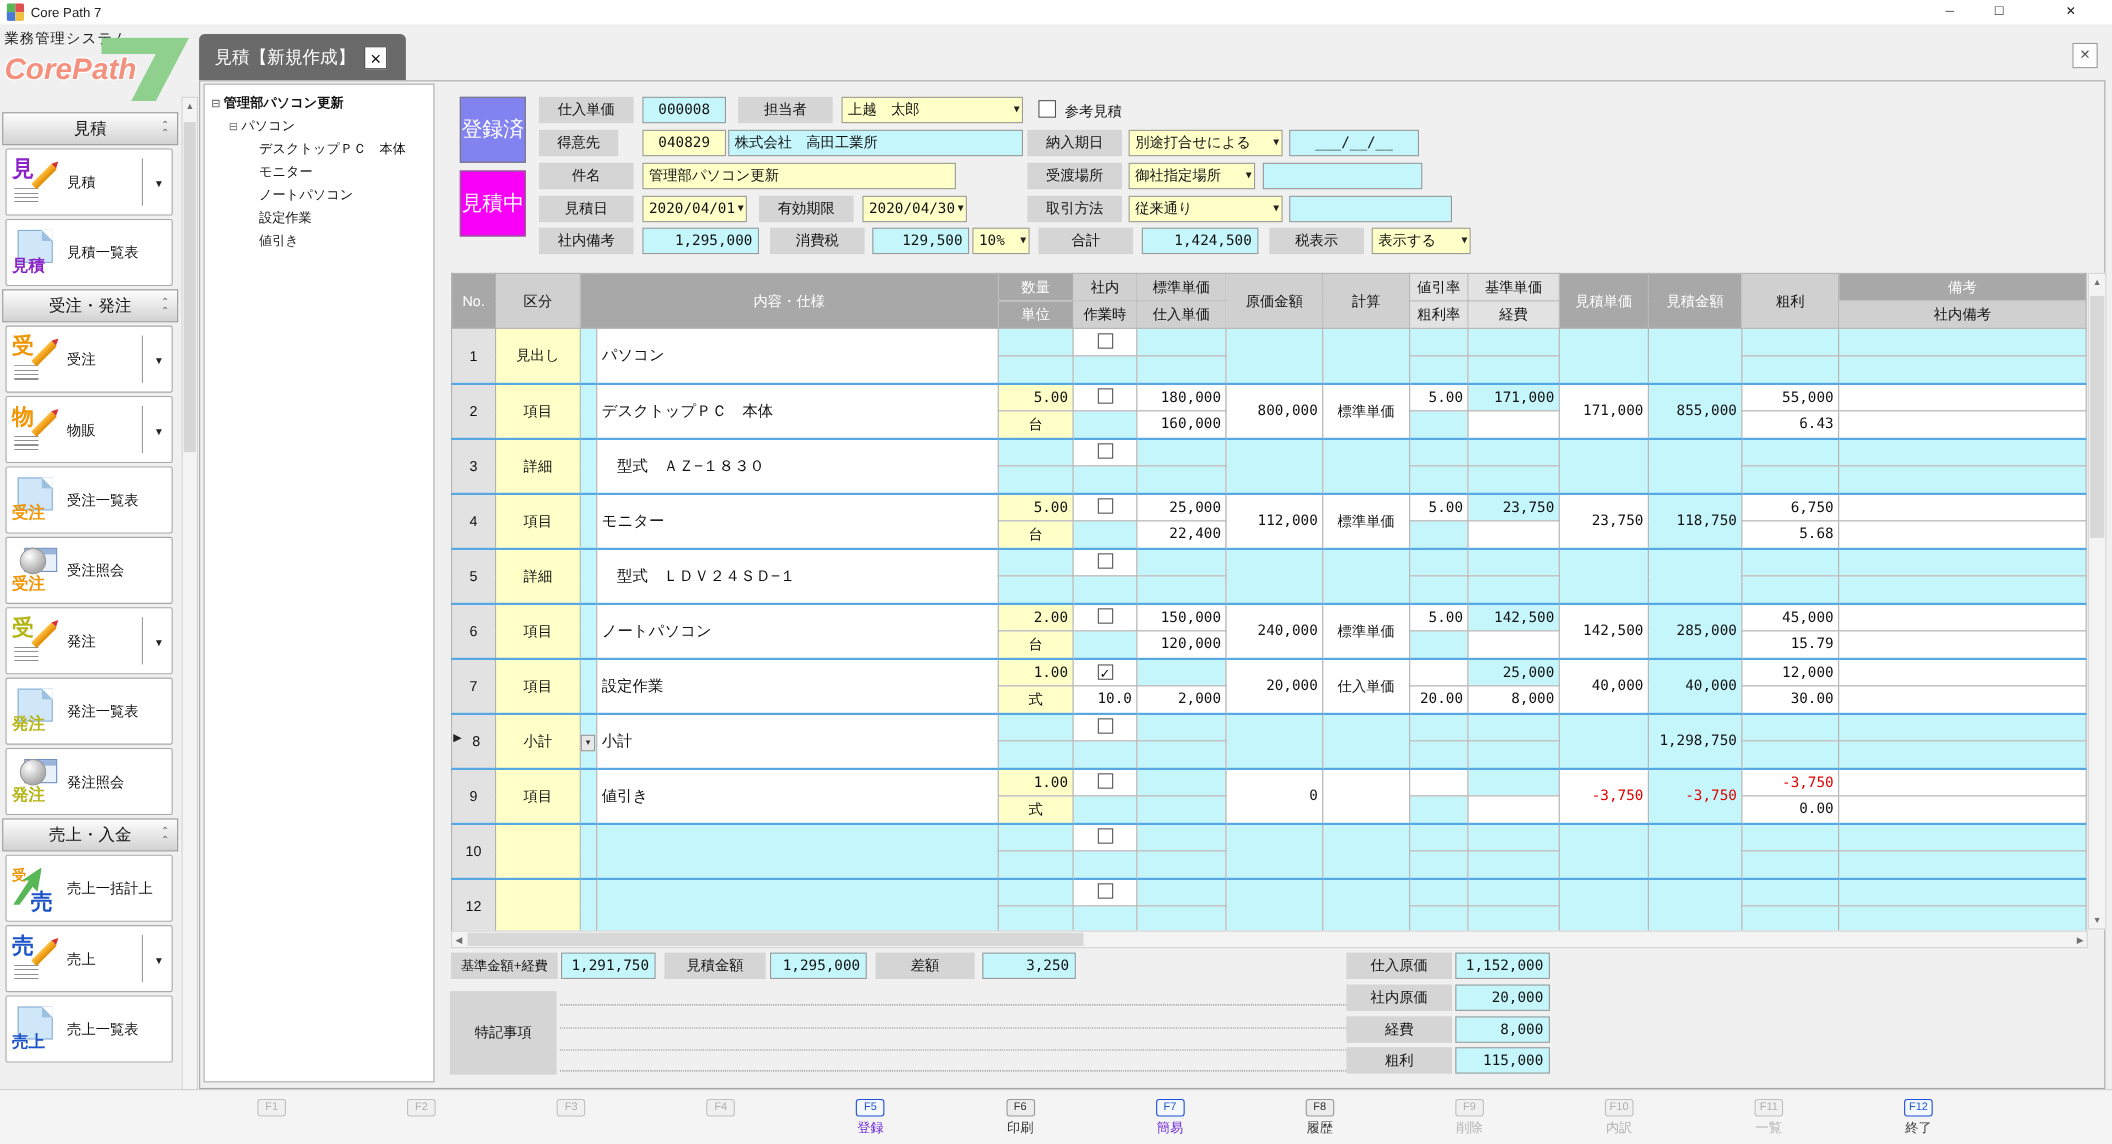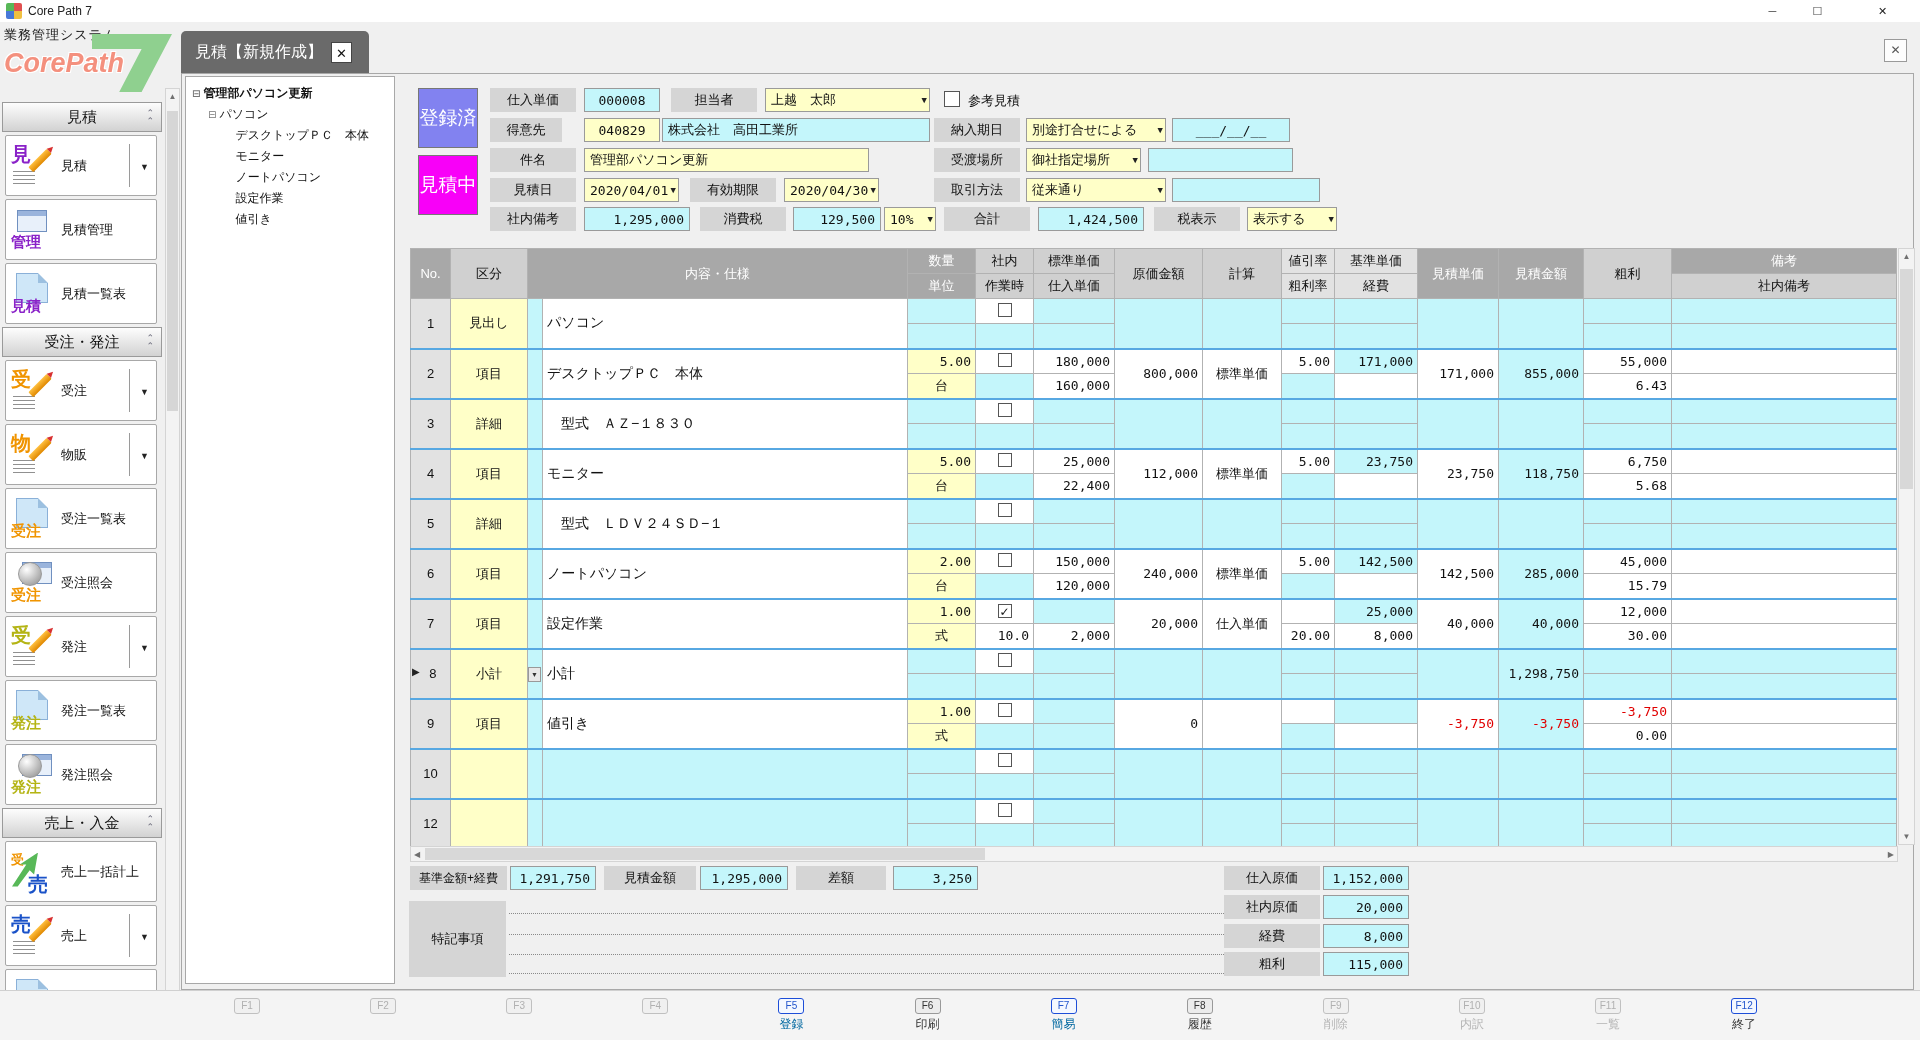--- a/index.html
+++ b/index.html
@@ -122,21 +122,21 @@
   .notes-line { position:absolute; border-bottom:1px dotted #8a8a8a; height:1px; }
 
   
   .fbar { position:absolute; left:0; top:990px; width:1920px; height:50px; background:#f4f4f4;
     border-top:1px solid #d0d0d0; }
   .fkey { position:absolute; top:6px; width:90px; margin-left:-45px; text-align:center; }
   .fkey .kb { display:inline-block; min-width:26px; padding:0 3px; height:16px; line-height:14px;
     font-size:10px; border-radius:3px; border:1px solid #999; background:#ececec; color:#333; }
   .fkey .kl { display:block; font-size:12px; margin-top:2px; color:#333; }
   .fkey.blue .kb { border:1px solid #1d4ed8; color:#2255cc; background:#f4f8ff; }
-  .fkey.bluelbl .kl { color:#0369a1; }
+  .fkey.bluelbl .kl { color:#6d28d9; }
   .fkey.dim .kb { border-color:#c0c0c0; color:#b0b0b0; background:#f0f0f0; }
   .fkey.dim .kl { color:#b4b4b4; }
 </style>
 </head>
 <body>
 
 <div class="titlebar">
   <span class="app-icon">
     <i style="background:#58b858"></i>
       <i style="background:#e05050"></i>
@@ -170,27 +170,20 @@
     </div>
     <div class="sb-btn">
       <span class="icon">
         <span class="ic-kanji" style="color:#8a22c8">見</span>
         <span class="ic-lines"></span>
         <span class="ic-pencil"></span>
       </span>
       <span class="lbl">見積</span>
       <span class="sep"></span>
       <span class="dd">▼</span>
-    </div>
-    <div class="sb-btn">
-      <span class="icon">
-        <span class="ic-win"></span>
-        <span class="ic-kanji sm" style="color:#8a22c8">管理</span>
-      </span>
-      <span class="lbl">見積管理</span>
     </div>
     <div class="sb-btn">
       <span class="icon">
         <span class="ic-paper"></span>
         <span class="ic-kanji sm" style="color:#8a22c8">見積</span>
       </span>
       <span class="lbl">見積一覧表</span>
     </div>
     <div class="sb-section">
       <span>受注・発注</span>

